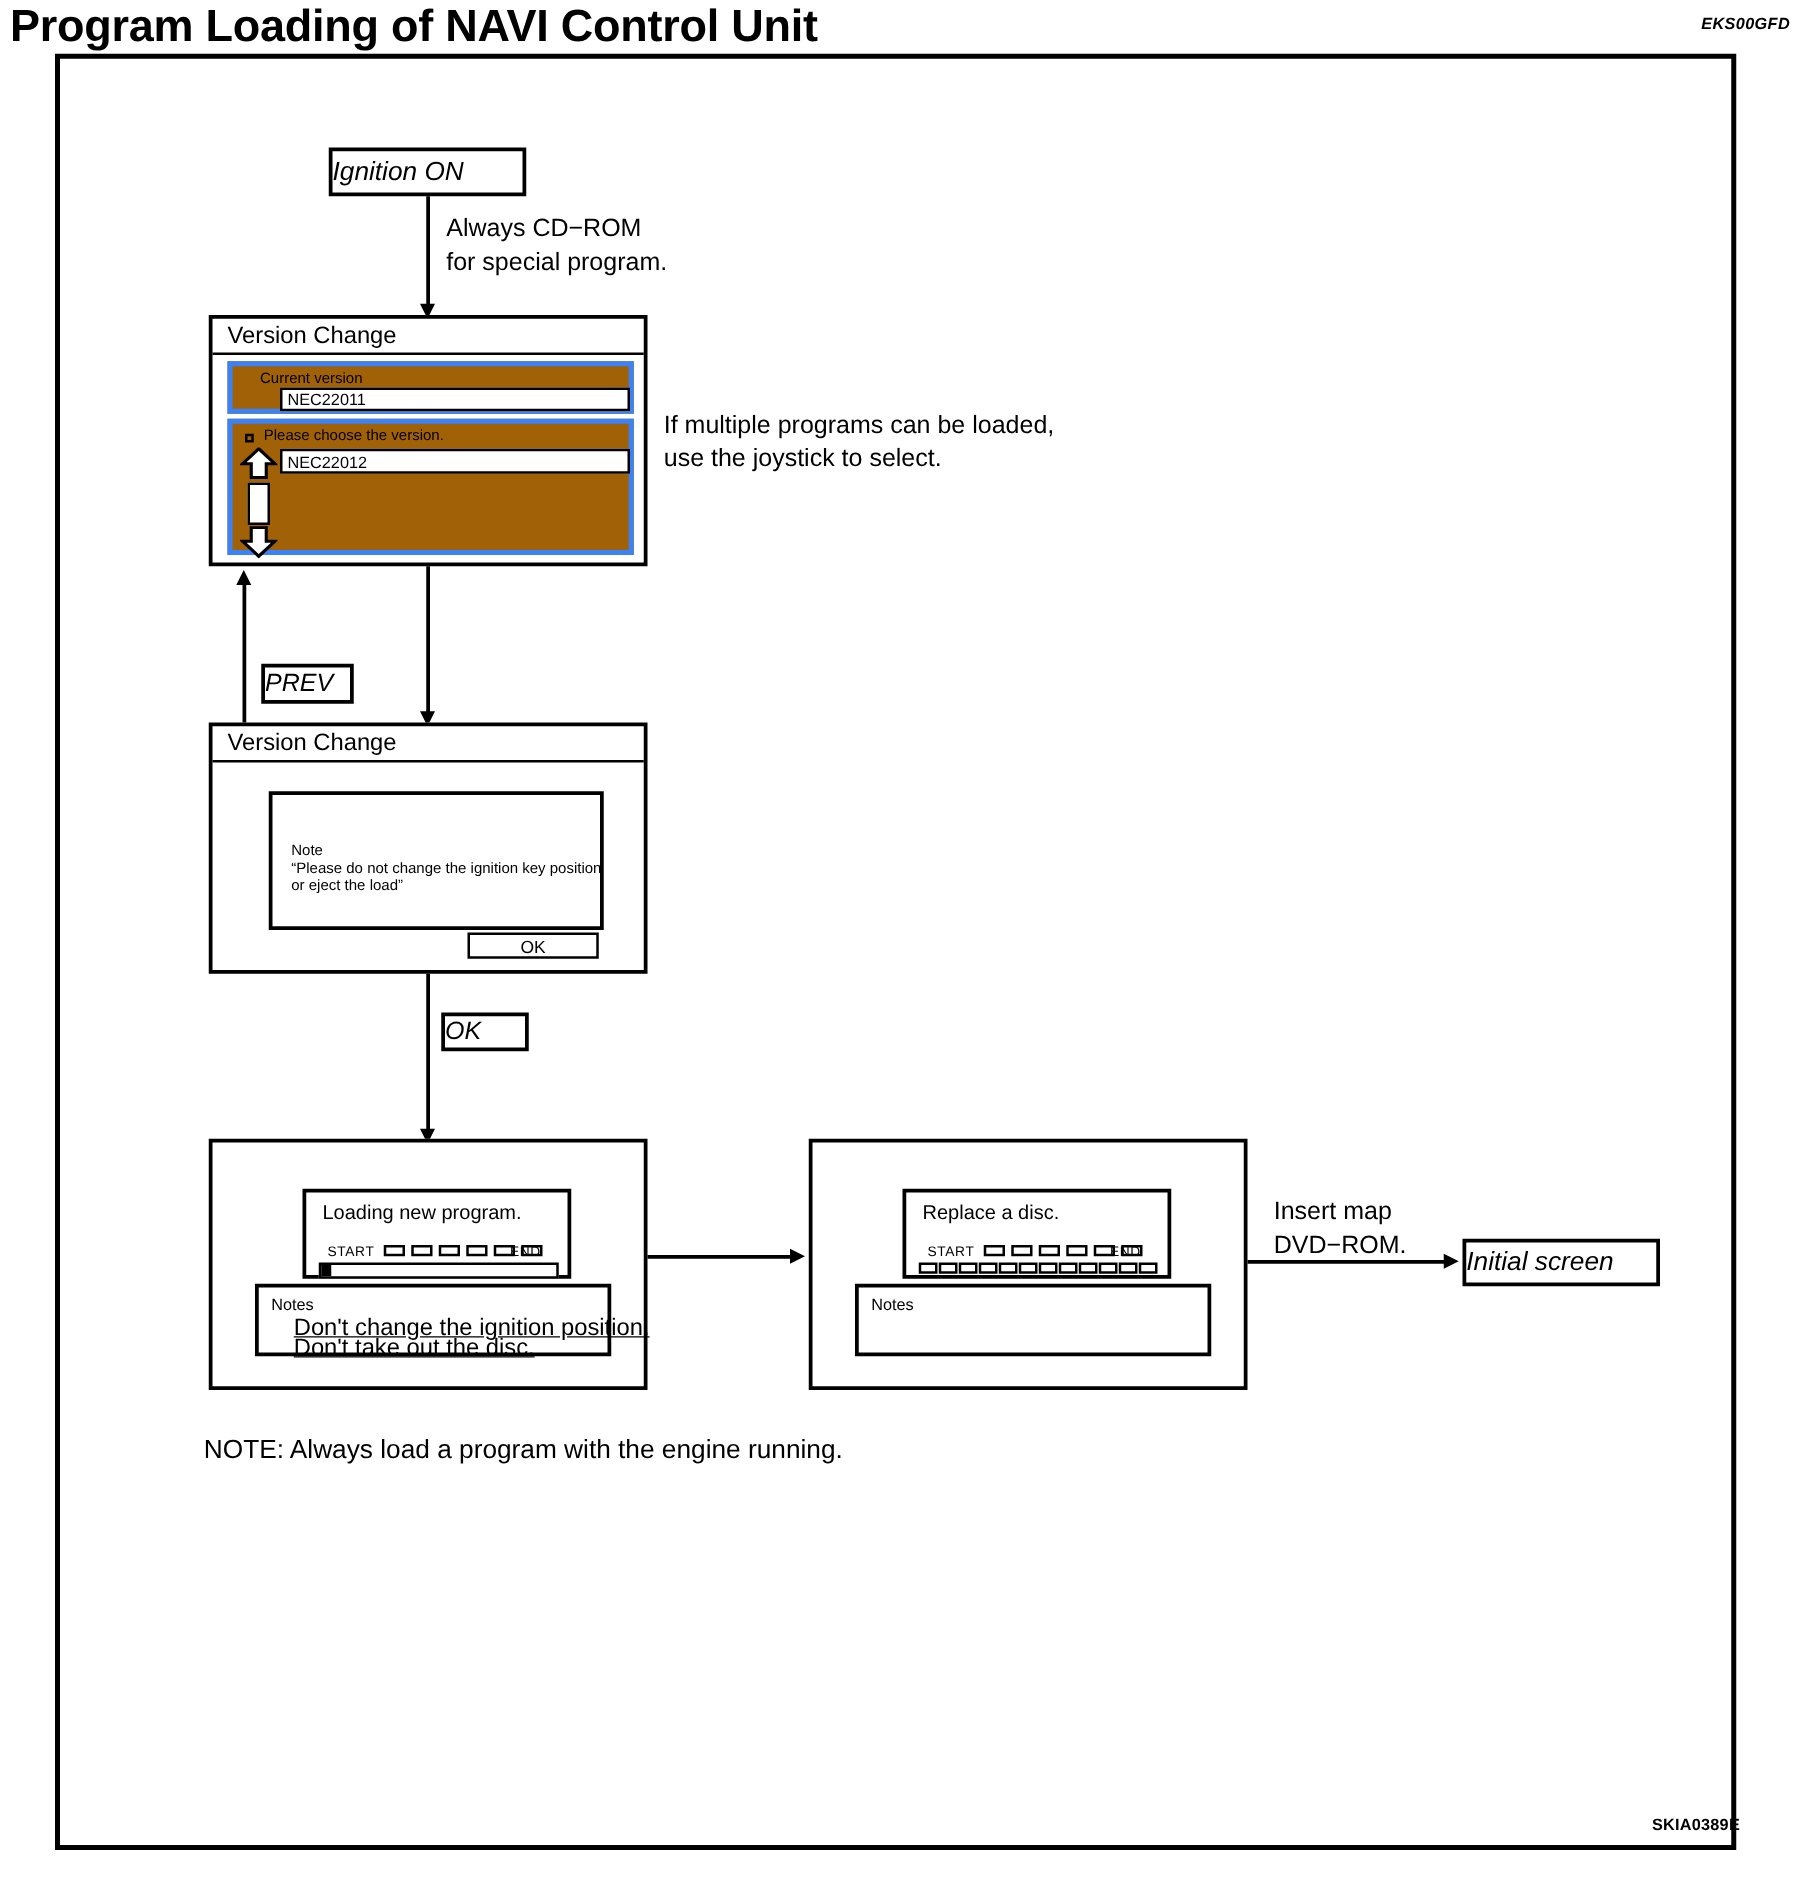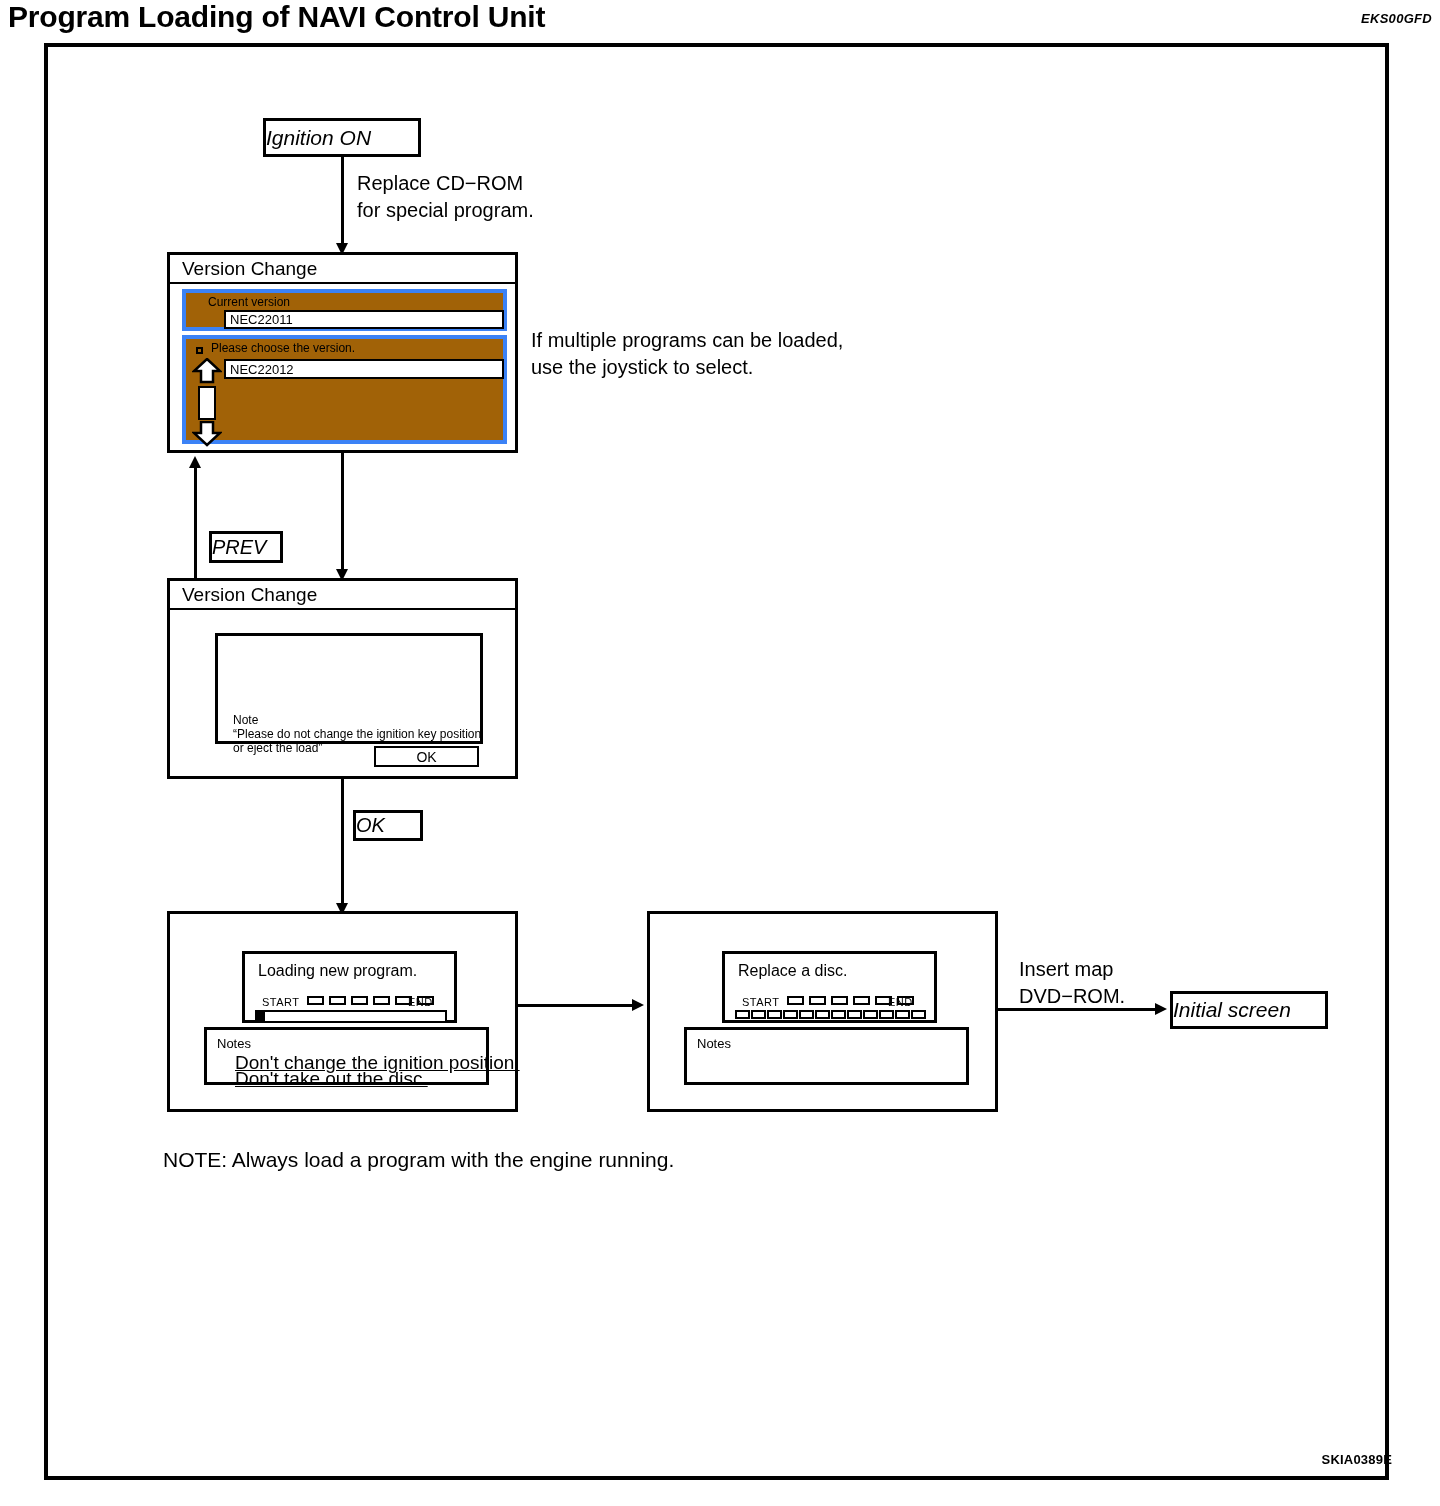--- a/index.html
+++ b/index.html
@@ -17,21 +17,21 @@
     height: 1506px;
     background: #ffffff;
     overflow: hidden;
   }
   .abs { position: absolute; }
 
   
   .page-title {
     left: 8px;
     top: 0px;
-    font-size: 30px;
+    font-size: 36px;
     font-weight: bold;
     letter-spacing: -0.2px;
     white-space: nowrap;
   }
   .doc-code {
     right: 8px;
     top: 11px;
     font-size: 13px;
     font-style: italic;
     font-weight: bold;
@@ -249,21 +249,21 @@
 
   <div class="abs outer-frame"></div>
 
   <div class="abs box term-box" style="left:263px; top:118px; width:158px; height:39px;">
     <span>Ignition ON</span>
   </div>
 
   <div class="abs v-line" style="left:341px; top:157px; width:3px; height:92px;"></div>
   <div class="abs arrow-down" style="left:336px; top:243px;"></div>
   <div class="abs annot" style="left:357px; top:170px;">
-    <div>Replace CD−ROM</div>
+    <div>Always CD−ROM</div>
     <div>for special program.</div>
   </div>
 
   <div class="abs dialog" style="left:167px; top:252px; width:351px; height:201px;">
     <div class="dialog-title">
       <span>Version Change</span>
     </div>
 
     <div class="abs dlg-group" style="left:12px; top:34px; width:325px; height:42px;">
       <div class="abs small-label" style="left:22px; top:2px;">Current version</div>
@@ -299,21 +299,21 @@
   <div class="abs box term-box" style="left:209px; top:531px; width:74px; height:32px; font-size:20px;">
     <span>PREV</span>
   </div>
 
   <div class="abs dialog" style="left:167px; top:578px; width:351px; height:201px;">
     <div class="dialog-title">
       <span>Version Change</span>
     </div>
 
     <div class="abs inner-panel" style="left:45px; top:52px; width:268px; height:111px;">
-      <div class="abs note-body" style="left:15px; top:37px;margin-top:40px;">
+      <div class="abs note-body" style="left:15px; top:37px;">
         <div>Note</div>
         <div>“Please do not change the ignition key position</div>
         <div>or eject the load”</div>
       </div>
     </div>
 
     <div class="abs ok-btn" style="left:204px; top:165px; width:105px; height:21px;">OK</div>
   </div>
 
   <div class="abs v-line" style="left:341px; top:779px; width:3px; height:131px;"></div>

